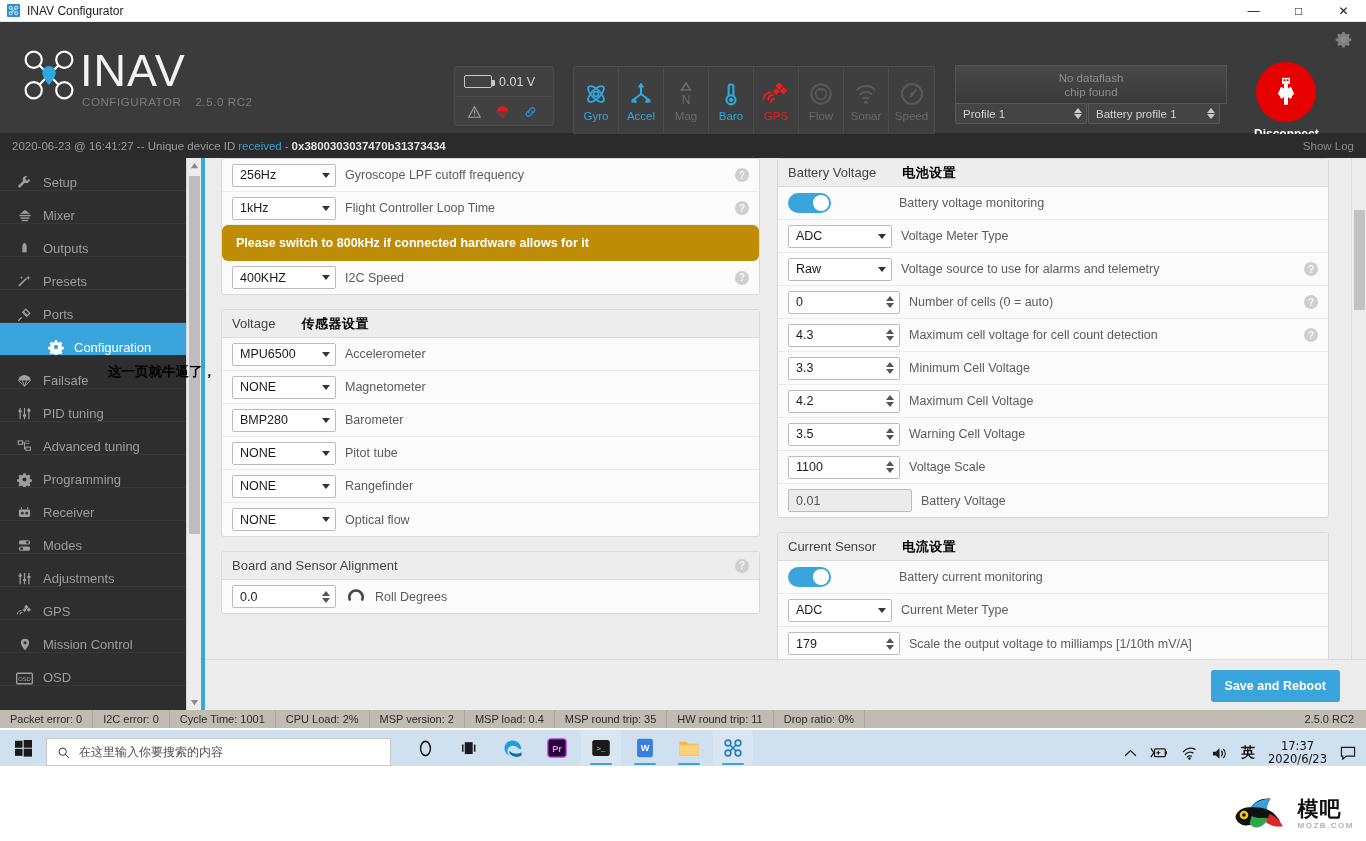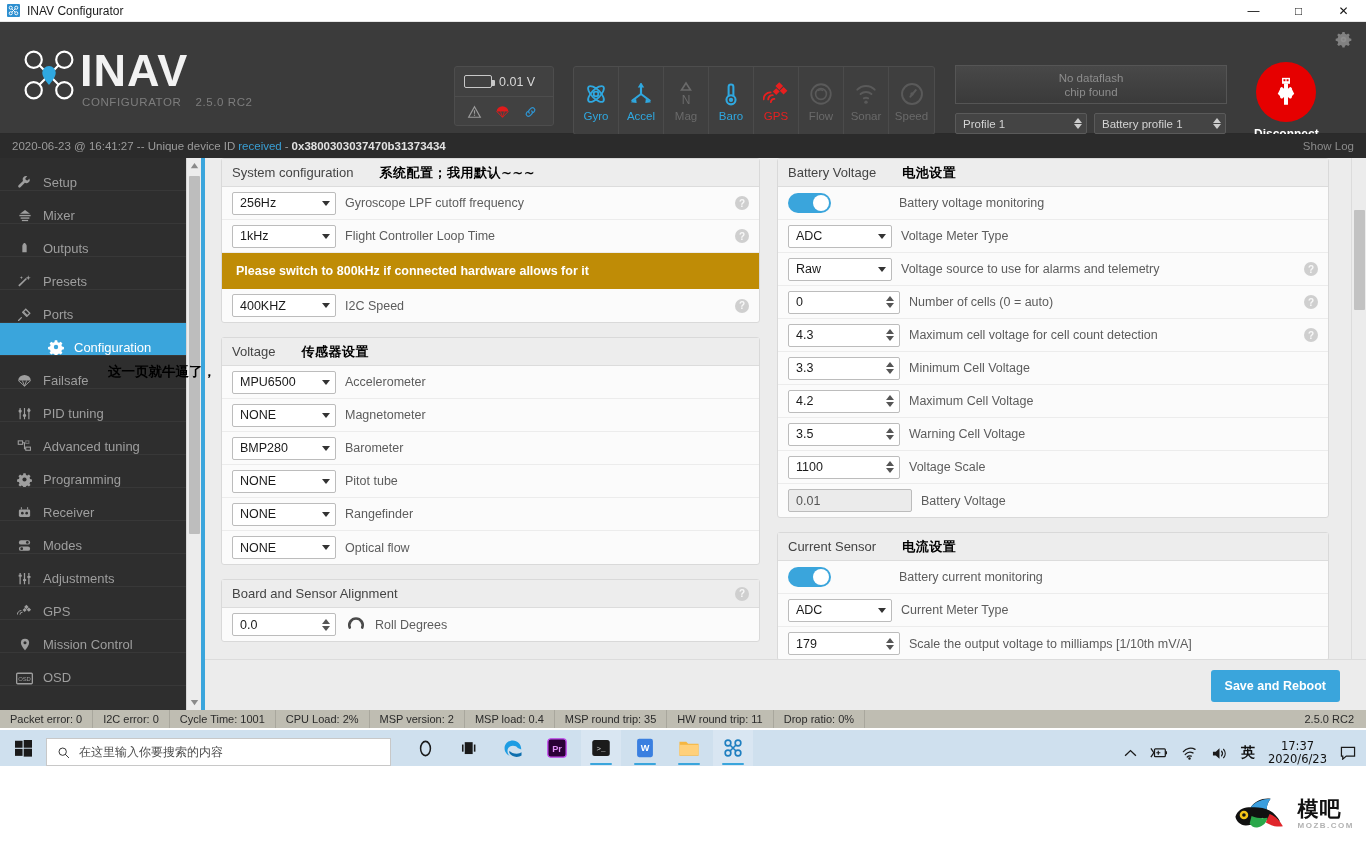--- a/index.html
+++ b/index.html
@@ -37,21 +37,21 @@
     border-bottom: 1px solid #2a2a2a;
   }
   .logo-wrap {
     position: absolute; left: 22px; top: 26px;
     display: flex; align-items: flex-start;
   }
   .logo-mark { width: 54px; height: 54px; margin-right: 4px; }
   .logo-text-col { position: relative; }
   .logo-word {
     font-size: 45px; color: #f2f2f2; letter-spacing: 1px;
-    line-height: 46px; font-weight: 700;
+    line-height: 46px; font-weight: 400;
   }
   .logo-sub {
     display: flex; gap: 14px; margin-top: 2px; margin-left: 2px;
   }
   .logo-sub span { font-size: 11.5px; color: #7d7d7d; letter-spacing: 0.6px; }
 
   
   .batt-box {
     position: absolute; left: 454px; top: 44px; width: 100px; height: 60px;
     border: 1px solid #4d4d4d; border-radius: 3px; background: #414141;
@@ -93,21 +93,21 @@
   .sicon { height: 28px; display: flex; align-items: flex-end; }
 
   
   .dataflash {
     position: absolute; left: 955px; top: 43px; width: 272px; height: 39px;
     border: 1px solid #555; border-radius: 0;
     background: linear-gradient(#484848, #3a3a3a);
     display: flex; flex-direction: column; align-items: center;
     justify-content: center; color: #8d8d8d; font-size: 11.5px; line-height: 14px;
   }
-  .profiles { position: absolute; left: 955px; top: 91px; display: flex; gap: 7px; }
+  .profiles { position: absolute; left: 955px; top: 81px; display: flex; gap: 1px; }
   .profile-sel {
     width: 132px; height: 21px; border: 1px solid #5a5a5a; border-radius: 2px;
     background: #444; color: #d4d4d4; font-size: 11.5px;
     display: flex; align-items: center; padding: 0 4px 0 7px; position: relative;
   }
   .profile-sel .spin { margin-left: auto; display: flex; flex-direction: column; gap: 1px; }
   .tri-u { width: 0; height: 0; border-left: 4px solid transparent; border-right: 4px solid transparent; border-bottom: 5px solid #ccc; }
   .tri-d { width: 0; height: 0; border-left: 4px solid transparent; border-right: 4px solid transparent; border-top: 5px solid #ccc; }
 
   
@@ -219,21 +219,21 @@
   .sp-d { width: 0; height: 0; border-left: 4px solid transparent; border-right: 4px solid transparent; border-top: 5px solid #555; }
 
   .hint-q {
     width: 14px; height: 14px; border-radius: 50%; background: #cfcfcf;
     color: #f7f7f7; font-size: 10px; display: flex; align-items: center;
     justify-content: center; font-weight: bold;
   }
 
   .warnbar {
     background: #bf8c06; color: #fff; font-size: 12.5px; font-weight: bold;
-    padding: 11px 10px 11px 14px; margin: 0;
+    padding: 11px 10px 11px 14px; margin: 0; border-radius: 6px;
   }
 
   .toggle {
     width: 43px; height: 20px; border-radius: 10px; background: #3aa5dc;
     position: relative; flex: none;
   }
   .toggle .knob {
     position: absolute; right: 2px; top: 2px; width: 16px; height: 16px;
     border-radius: 50%; background: #fff;
   }
@@ -764,24 +764,20 @@
         </svg>
     </div>
   </div>
   <div class="blue-rail"></div>
 
   <div class="content">
 
     <div class="col-left">
 
       <div class="panel">
-        <div class="panel-head">
-          <span>System configuration</span>
-          <span class="cn-note">系统配置；我用默认~~~</span>
-        </div>
         <div class="row">
           <div class="sel">
             <span>256Hz</span>
               <i class="caret"></i>
           </div>
           <span class="row-label">Gyroscope LPF cutoff frequency</span>
           <span class="hint-q">?</span>
         </div>
         <div class="row">
           <div class="sel">

